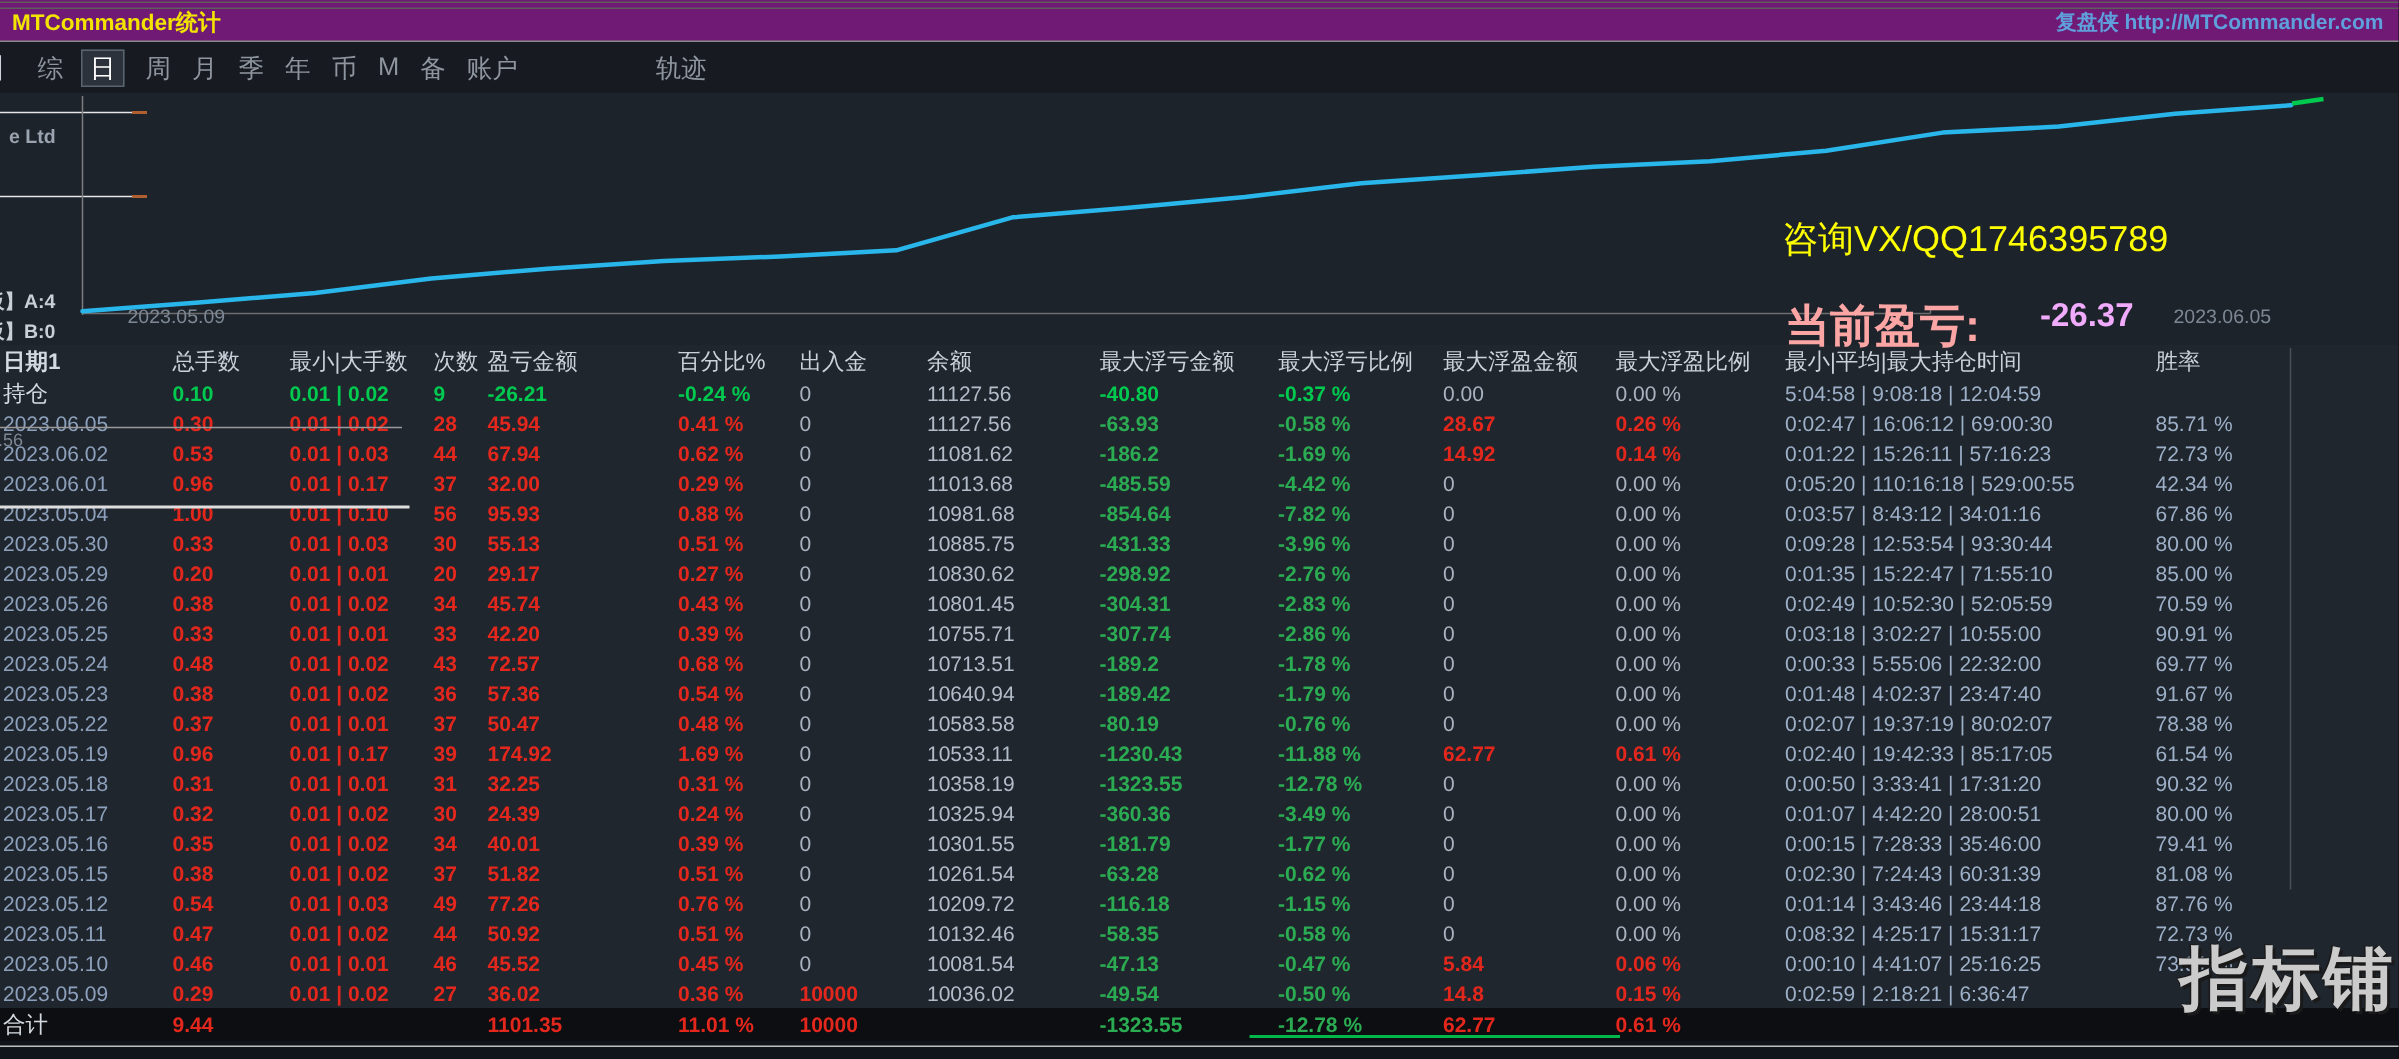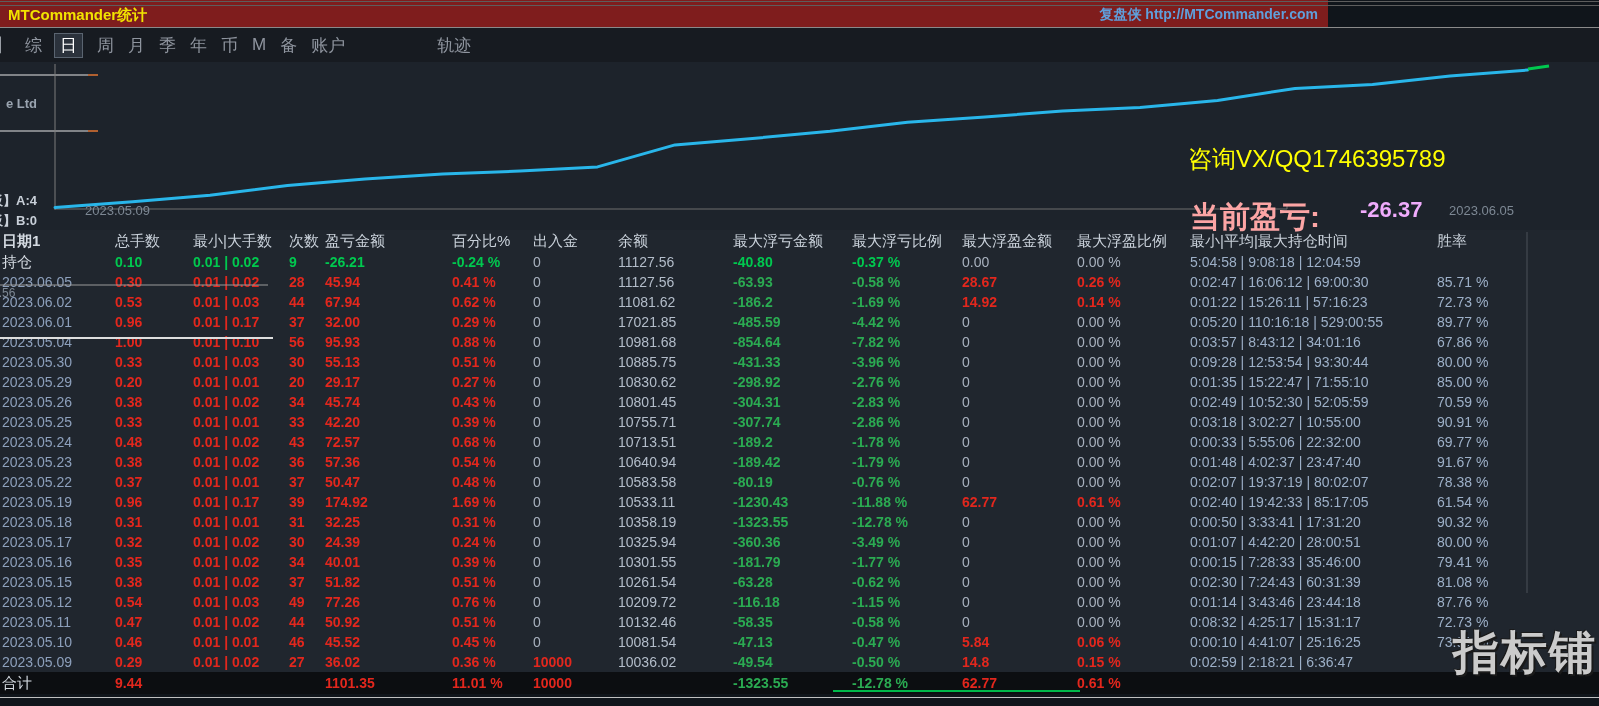--- a/index.html
+++ b/index.html
@@ -2,21 +2,21 @@
 <html><head>
 <meta charset="utf-8">
 <style>
   html,body{margin:0;padding:0;background:#000;}
   body{width:1599px;height:706px;position:relative;overflow:hidden;
        font-family:"Liberation Sans","DejaVu Sans",sans-serif;
        -webkit-font-smoothing:antialiased;}
   .win{position:absolute;inset:0;background:#10151b;}
 
   
-  .titlebar{position:absolute;left:0;top:0;width:1328px;height:28px;background:#7f1d1d;}
+  .titlebar{position:absolute;left:0;top:0;width:1599px;height:28px;background:#701a75;}
   .tb-line{position:absolute;left:0;width:1599px;height:1px;background:#5d5d5d;}
   .title{position:absolute;left:8px;top:6px;color:#f2e400;font-size:15px;font-weight:700;}
   .tb-right{position:absolute;right:10px;top:6px;color:#5f9fdc;font-size:14px;font-weight:700;}
   .titlebar-sep{position:absolute;left:0;top:27px;width:1599px;height:1px;background:#8a8a8a;}
 
   
   .menubar{position:absolute;left:0;top:28px;width:1599px;height:34px;background:#171b21;
            display:flex;align-items:center;color:#8f959f;font-size:17px;}
   .menu-frag{margin-left:-6px;color:#cdd3da;font-weight:700;}
   .mitem{margin-left:14px;cursor:default;}
@@ -98,21 +98,21 @@
     <line x1="1287" y1="205" x2="1287" y2="209" stroke="#6e6e6e" stroke-width="1"></line>
     <line x1="0" y1="285" x2="268" y2="285" stroke="#9a9a9a" stroke-width="1"></line>
     <line x1="0" y1="338" x2="273" y2="338" stroke="#dedede" stroke-width="2"></line>
     <line x1="1527" y1="232" x2="1527" y2="593" stroke="#4a5058" stroke-width="1"></line>
     <line x1="833" y1="691" x2="1080" y2="691" stroke="#00b84a" stroke-width="2"></line>
 
     <polyline id="balance-line" fill="none" stroke-width="3" stroke-linejoin="round" stroke-linecap="round" points="55.0,207.5 132.5,201.7 210.0,195.3 287.5,185.6 365.0,179.1 442.5,174.0 520.0,171.0 597.5,166.9 675.0,144.9 752.5,138.5 830.0,131.3 907.5,122.2 985.0,116.9 1062.5,111.1 1140.0,107.5 1217.5,100.5 1295.0,88.4 1372.5,84.4 1450.0,75.9 1527.5,70.1" stroke="#29b6ea"></polyline>
     <line x1="1528" y1="69" x2="1549" y2="66" stroke="#00c94f" stroke-width="3"></line>
   </svg>
 
-  <span class="frag ztop" style="left:6px;top:96px;color:#9aa4b0;">e Ltd</span>
+  <span class="frag ztop" style="left:6px;top:83px;color:#9aa4b0;">e Ltd</span>
   <span class="frag ztop" style="left:-10px;top:192px;">板】A:4</span>
   <span class="frag ztop" style="left:-10px;top:212px;">板】B:0</span>
   <span class="graydate ztop" style="left:85px;top:203px;">2023.05.09</span>
   <span class="graydate ztop" style="left:1449px;top:203px;">2023.06.05</span>
   <span class="graydate ztop" style="left:-8px;top:286px;font-size:12px;">7.56</span>
   <span class="consult ztop">咨询VX/QQ1746395789</span>
   <span class="pnl-label ztop">当前盈亏:</span>
   <span class="pnl-value ztop">-26.37</span>
 
   <div class="table">
@@ -182,27 +182,27 @@
           <div class="c-time">72.73 %</div>
         </div>
         <div class="trow">
           <div class="c-date">2023.06.01</div>
           <div class="c-red">0.96</div>
           <div class="c-red">0.01 | 0.17</div>
           <div class="c-red">37</div>
           <div class="c-red">32.00</div>
           <div class="c-red">0.29 %</div>
           <div class="c-gray">0</div>
-          <div class="c-bal">17021.85</div>
+          <div class="c-bal">11013.68</div>
           <div class="c-green">-485.59</div>
           <div class="c-green">-4.42 %</div>
           <div class="c-gray">0</div>
           <div class="c-gray">0.00 %</div>
           <div class="c-time">0:05:20 | 110:16:18 | 529:00:55</div>
-          <div class="c-time">89.77 %</div>
+          <div class="c-time">42.34 %</div>
         </div>
         <div class="trow">
           <div class="c-date">2023.05.04</div>
           <div class="c-red">1.00</div>
           <div class="c-red">0.01 | 0.10</div>
           <div class="c-red">56</div>
           <div class="c-red">95.93</div>
           <div class="c-red">0.88 %</div>
           <div class="c-gray">0</div>
           <div class="c-bal">10981.68</div>

